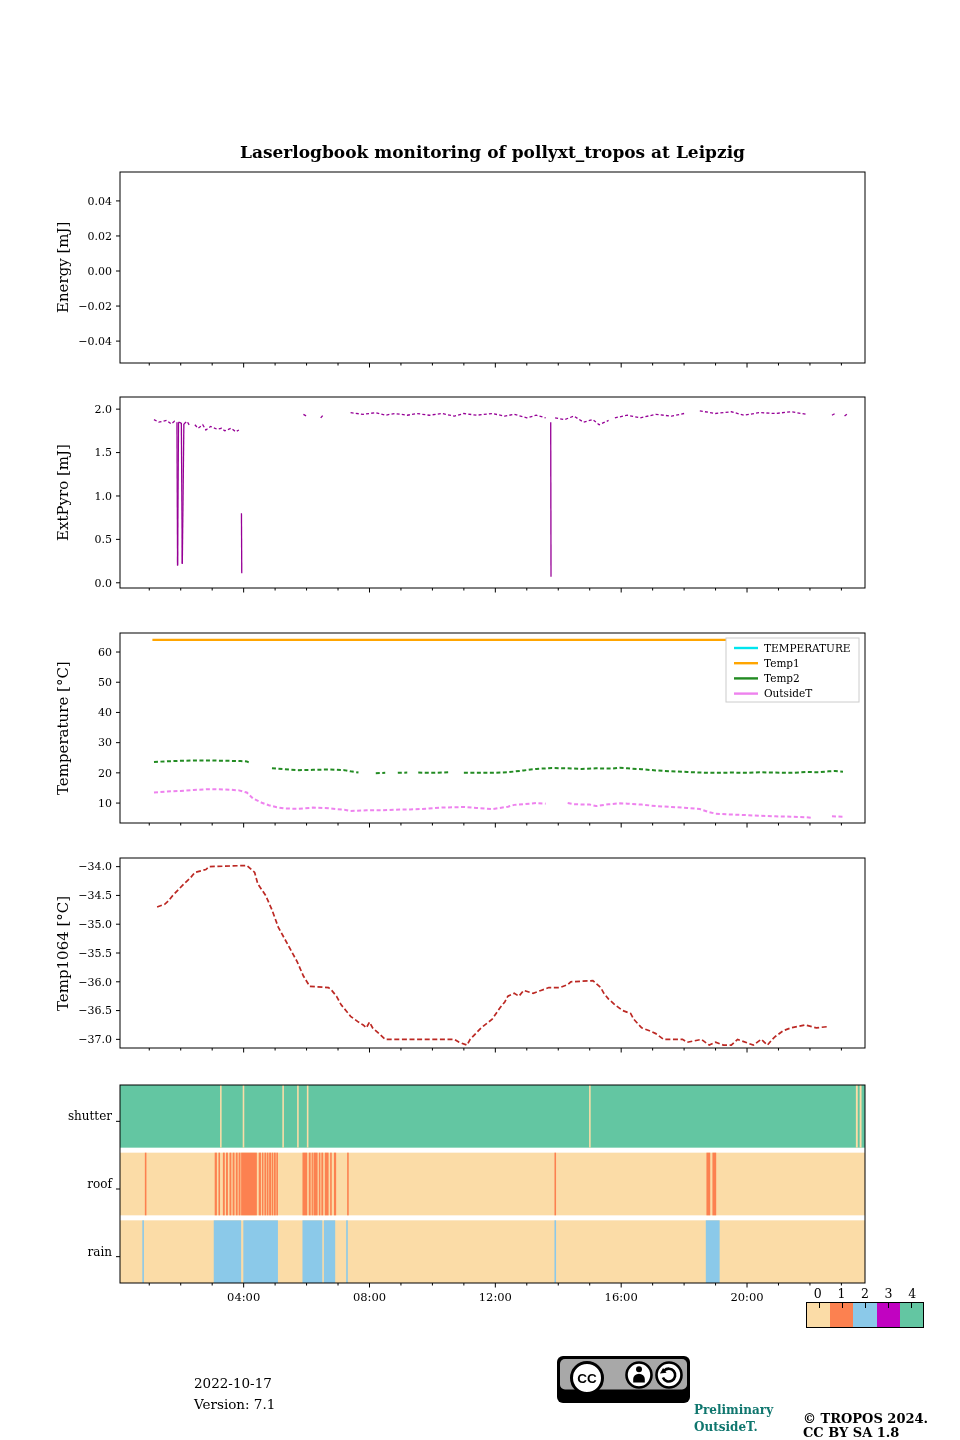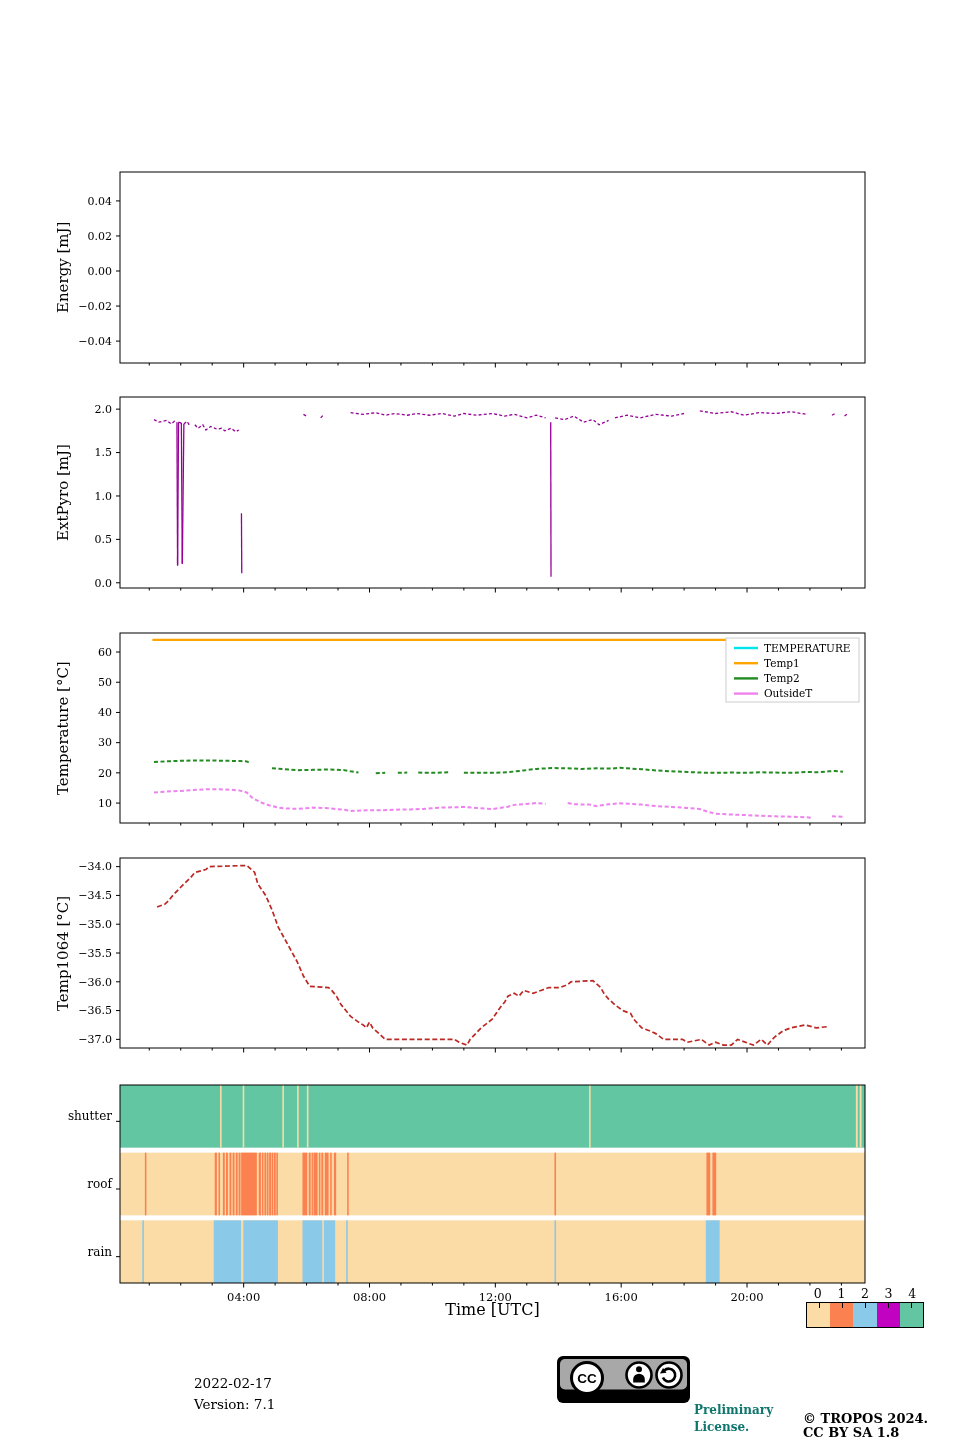--- a/index.html
+++ b/index.html
@@ -30,20 +30,21 @@
   .prelim{position:absolute;left:694px;top:1402px;font-size:12px;font-weight:bold;color:#0f766e;line-height:17px;}
   .copyright{position:absolute;left:803px;top:1412px;font-size:13px;font-weight:bold;line-height:14px;}
   .badge{position:absolute;left:557px;top:1356px;}
   .badge text{font-family:"Liberation Sans","DejaVu Sans",sans-serif;font-weight:bold;}
 </style>
 </head>
 <body>
 
 <div class="fig">
 
+  <div class="title">Laserlogbook monitoring of pollyxt_tropos at Leipzig</div>
 
   <div class="ylab" id="yl0">Energy [mJ]</div>
   <div class="ylab" id="yl1">ExtPyro [mJ]</div>
   <div class="ylab" id="yl2">Temperature [°C]</div>
   <div class="ylab" id="yl3">Temp1064 [°C]</div>
 
   <svg class="chart" id="c0">
       <rect x="120" y="16" width="745" height="191" fill="#fff"></rect>
       <rect x="120" y="16" width="745" height="191" fill="none" stroke="#000" stroke-width="1"></rect>
       <line x1="116" y1="44.91284403669724" x2="120" y2="44.91284403669724" stroke="#000"></line>
@@ -317,21 +318,20 @@
       <line x1="558.2538006756756" y1="214" x2="558.2538006756756" y2="216.5" stroke="#000"></line>
       <line x1="589.7149493243244" y1="214" x2="589.7149493243244" y2="216.5" stroke="#000"></line>
       <line x1="652.6372466216217" y1="214" x2="652.6372466216217" y2="216.5" stroke="#000"></line>
       <line x1="684.0983952702703" y1="214" x2="684.0983952702703" y2="216.5" stroke="#000"></line>
       <line x1="715.559543918919" y1="214" x2="715.559543918919" y2="216.5" stroke="#000"></line>
       <line x1="778.4818412162161" y1="214" x2="778.4818412162161" y2="216.5" stroke="#000"></line>
       <line x1="809.9429898648649" y1="214" x2="809.9429898648649" y2="216.5" stroke="#000"></line>
       <line x1="841.4041385135135" y1="214" x2="841.4041385135135" y2="216.5" stroke="#000"></line>
     </svg>
 
-  <div class="xlab">Time [UTC]</div>
 
   <div class="colorbar">
     <div class="cb-labels">
         <span>0</span>
         <span>1</span>
         <span>2</span>
         <span>3</span>
         <span>4</span>
       </div>
     <div class="cb-bar">
@@ -347,21 +347,21 @@
         <div class="cb-seg" style="background: rgb(193, 3, 193);">
           <i></i>
         </div>
         <div class="cb-seg" style="background: rgb(99, 198, 162);">
           <i></i>
         </div>
       </div>
   </div>
 
   <div class="dateblock">
-    <div>2022-02-17</div>
+    <div>2022-10-17</div>
     <div>Version: 7.1</div>
   </div>
 
   <svg class="badge" width="133" height="47" viewBox="0 0 133 47">
     <rect x="0" y="0" width="133" height="47" rx="6" fill="#000"></rect>
     <rect x="3" y="3" width="127" height="30.5" rx="5" fill="#a8a8a8"></rect>
     <g>
       <circle cx="30" cy="22" r="15.5" fill="#fff" stroke="#000" stroke-width="3"></circle>
       <text x="30" y="27" font-size="13.5" text-anchor="middle" fill="#000">CC</text>
     </g>
@@ -374,21 +374,21 @@
       <circle cx="112" cy="19" r="12.5" fill="#fff" stroke="#000" stroke-width="2.6"></circle>
       <path d="M107.2,14.6 a6.4,6.4 0 1 1 -1.3,7" fill="none" stroke="#000" stroke-width="2.6"></path>
       <path d="M109.5,16.8 l-6.6,0.8 3.2,-5.6 z" fill="#000"></path>
     </g>
     <text x="82" y="44" font-size="10.5" text-anchor="middle" fill="#fff">BY</text>
     <text x="112" y="44" font-size="10.5" text-anchor="middle" fill="#fff">SA</text>
   </svg>
 
   <div class="prelim">
     <div>Preliminary</div>
-    <div>License.</div>
+    <div>OutsideT.</div>
   </div>
 
   <div class="copyright">
     <div>© TROPOS 2024.</div>
     <div>CC BY SA 1.8 License.</div>
   </div>
 
 </div>
 
 </body></html>

